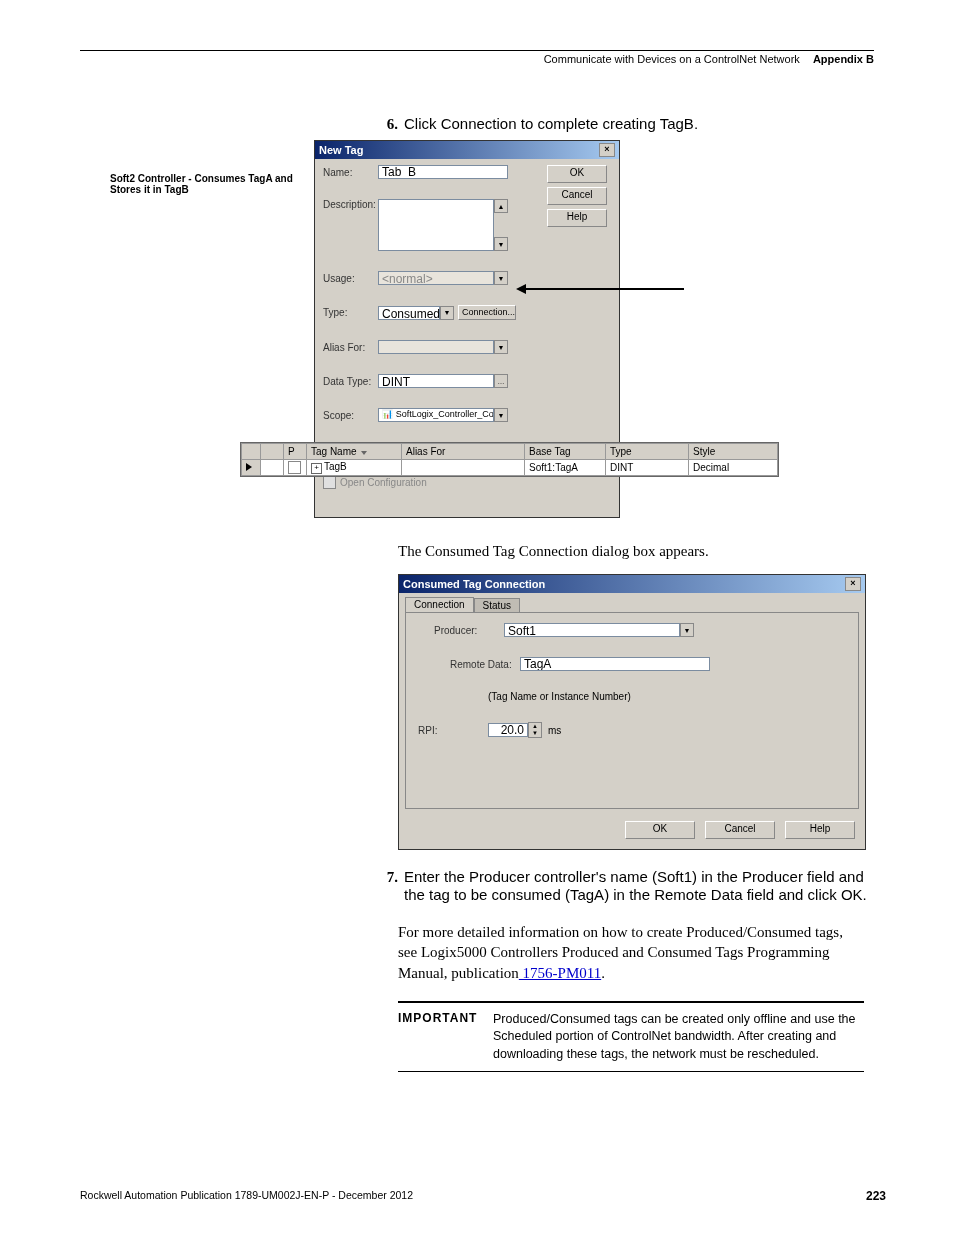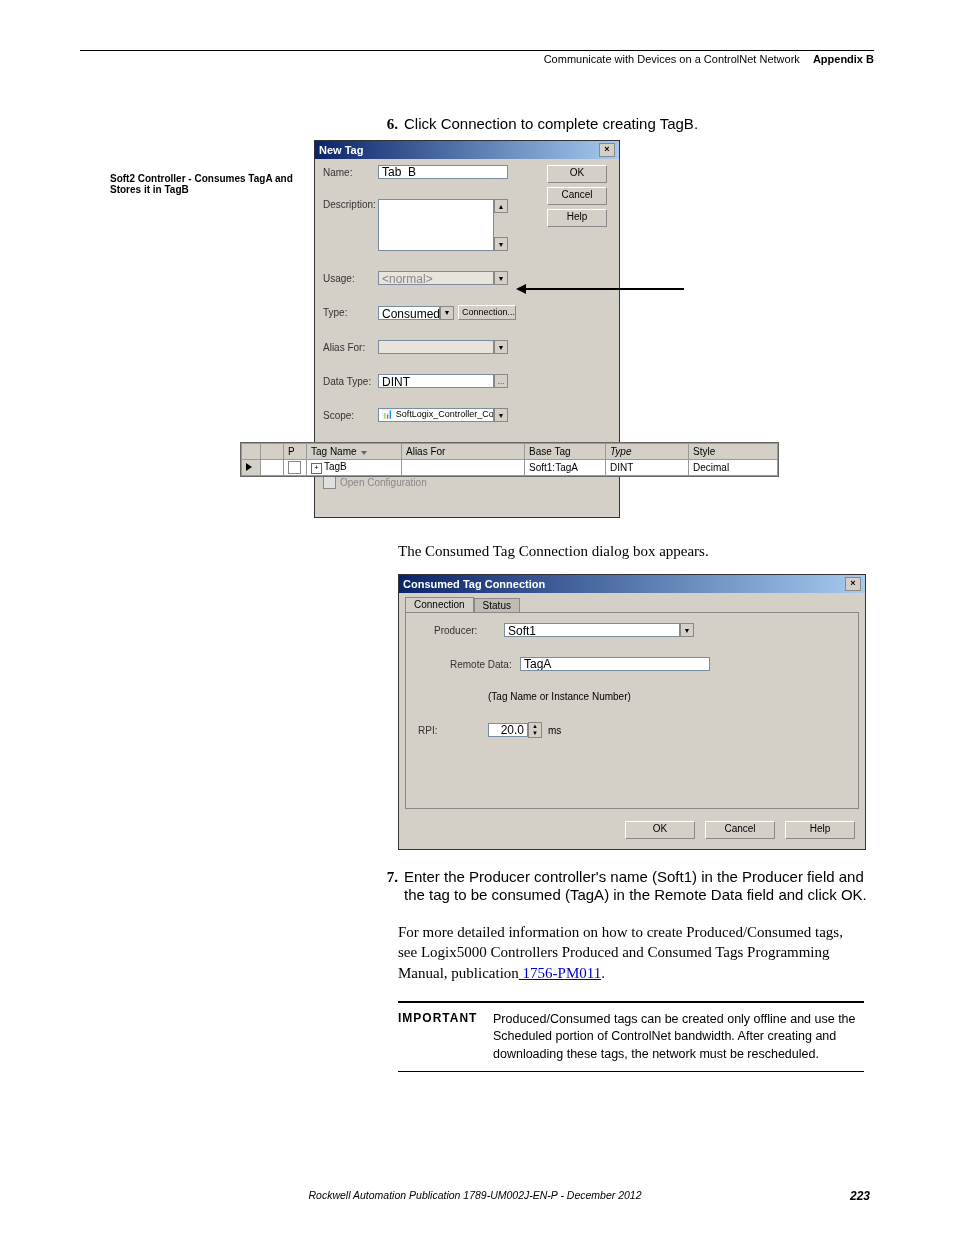--- a/index.html
+++ b/index.html
@@ -179,22 +179,22 @@
     font-family: Arial, sans-serif;
     font-size:12.5px;
   }
   .important-box .imp-label {
     font-weight:bold; letter-spacing:1px; text-transform:uppercase;
     width:95px; flex:none; font-size:12px;
   }
   .important-box .imp-text { flex:1; line-height:1.4; }
   
   .footer {
-    position:absolute; bottom:34px; left:80px; right:84px;
-    text-align:center; font-family: Arial, sans-serif; font-size:10.5px;font-style:italic;
+    position:absolute; bottom:34px; left:80px; right:68px;
+    text-align:left; font-family: Arial, sans-serif; font-size:10.5px;
   }
   .page-num {
     position:absolute; right:0; font-weight:bold; font-size:12px;
   }
   a.pub-link { color:#0000cc; text-decoration:underline; }
 </style>
 </head>
 <body>
 
 <div class="page">
@@ -295,21 +295,21 @@
   <div class="tag-table">
     <table>
       <tbody>
           <tr>
         <th class="row-sel" style="width:10px;"></th>
         <th style="width:14px;"></th>
         <th style="width:14px;">P</th>
         <th style="width:86px;"><span>Tag Name</span><span class="tri-down-sm"></span></th>
         <th style="width:114px;">Alias For</th>
         <th style="width:72px;">Base Tag</th>
-        <th style="width:74px;font-style:italic;">Type</th>
+        <th style="width:74px;">Type</th>
         <th style="width:80px;">Style</th>
       </tr>
       <tr>
         <td class="row-sel"><span class="tri-right"></span></td>
         <td></td>
         <td>
               <div class="checkbox" style="margin:0;"></div>
             </td>
         <td><span class="tree-plus">+</span><span>TagB</span></td>
         <td></td>

